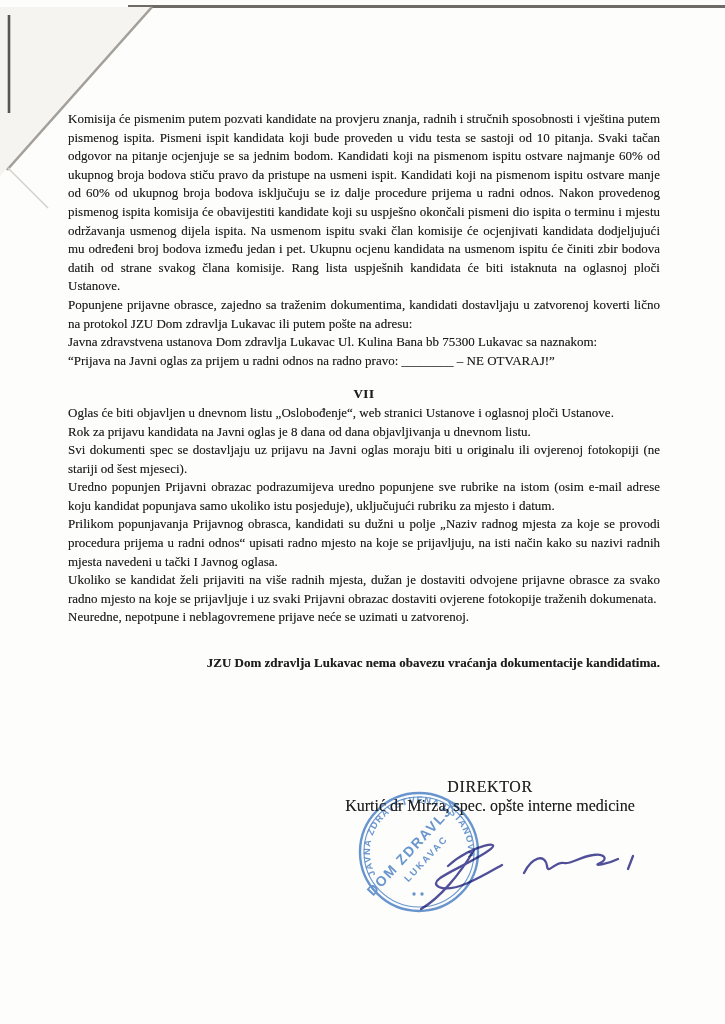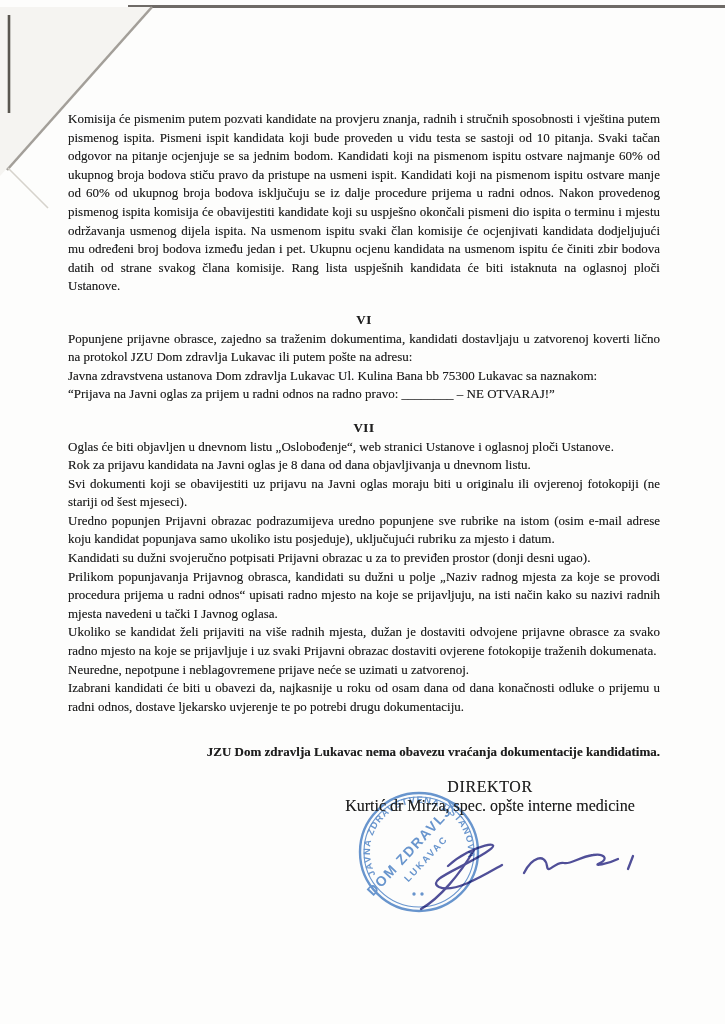--- a/index.html
+++ b/index.html
@@ -32,34 +32,31 @@
   <svg class="corner-svg" width="210" height="215">
     <polygon points="0,7 152,7 0,176" fill="#f5f4f1"></polygon>
     <line x1="152" y1="7" x2="7" y2="170" stroke="#a39f99" stroke-width="2.6"></line>
     <line x1="9" y1="15" x2="9" y2="113" stroke="#59564f" stroke-width="2.6"></line>
     <line x1="8" y1="168" x2="48" y2="208" stroke="#d6d3cc" stroke-width="1.6"></line>
   </svg>
 
   <div class="doc-body">
     <p class="para">Komisija će pismenim putem pozvati kandidate na provjeru znanja, radnih i stručnih sposobnosti i vještina putem pismenog ispita. Pismeni ispit kandidata koji bude proveden u vidu testa se sastoji od 10 pitanja. Svaki tačan odgovor na pitanje ocjenjuje se sa jednim bodom. Kandidati koji na pismenom ispitu ostvare najmanje 60% od ukupnog broja bodova stiču pravo da pristupe na usmeni ispit. Kandidati koji na pismenom ispitu ostvare manje od 60% od ukupnog broja bodova isključuju se iz dalje procedure prijema u radni odnos. Nakon provedenog pismenog ispita komisija će obavijestiti kandidate koji su uspješno okončali pismeni dio ispita o terminu i mjestu održavanja usmenog dijela ispita. Na usmenom ispitu svaki član komisije će ocjenjivati kandidata dodjeljujući mu određeni broj bodova između jedan i pet. Ukupnu ocjenu kandidata na usmenom ispitu će činiti zbir bodova datih od strane svakog člana komisije. Rang lista uspješnih kandidata će biti istaknuta na oglasnoj ploči Ustanove.</p>
     <div id="sections">
-        <div class="sec-head">VI</div>
         <p class="para">Popunjene prijavne obrasce, zajedno sa traženim dokumentima, kandidati dostavljaju u zatvorenoj koverti lično na protokol JZU Dom zdravlja Lukavac ili putem pošte na adresu:</p>
         <p class="para">Javna zdravstvena ustanova Dom zdravlja Lukavac Ul. Kulina Bana bb 75300 Lukavac sa naznakom:</p>
         <p class="para">“Prijava na Javni oglas za prijem u radni odnos na radno pravo: ________ – NE OTVARAJ!”</p>
         <div class="sec-head">VII</div>
         <p class="para">Oglas će biti objavljen u dnevnom listu „Oslobođenje“, web stranici Ustanove i oglasnoj ploči Ustanove.</p>
         <p class="para">Rok za prijavu kandidata na Javni oglas je 8 dana od dana objavljivanja u dnevnom listu.</p>
-        <p class="para">Svi dokumenti koji se obavijestiti uz prijavu na Javni oglas moraju biti u originalu ili ovjerenoj fotokopiji (ne stariji od šest mjeseci).</p>
+        <p class="para">Svi dokumenti spec se dostavljaju uz prijavu na Javni oglas moraju biti u originalu ili ovjerenoj fotokopiji (ne stariji od šest mjeseci).</p>
         <p class="para">Uredno popunjen Prijavni obrazac podrazumijeva uredno popunjene sve rubrike na istom (osim e-mail adrese koju kandidat popunjava samo ukoliko istu posjeduje), uključujući rubriku za mjesto i datum.</p>
-        <p class="para">Kandidati su dužni svojeručno potpisati Prijavni obrazac u za to previđen prostor (donji desni ugao).</p>
         <p class="para">Prilikom popunjavanja Prijavnog obrasca, kandidati su dužni u polje „Naziv radnog mjesta za koje se provodi procedura prijema u radni odnos“ upisati radno mjesto na koje se prijavljuju, na isti način kako su nazivi radnih mjesta navedeni u tački I Javnog oglasa.</p>
         <p class="para">Ukoliko se kandidat želi prijaviti na više radnih mjesta, dužan je dostaviti odvojene prijavne obrasce za svako radno mjesto na koje se prijavljuje i uz svaki Prijavni obrazac dostaviti ovjerene fotokopije traženih dokumenata.</p>
         <p class="para">Neuredne, nepotpune i neblagovremene prijave neće se uzimati u zatvorenoj.</p>
-        <p class="para">Izabrani kandidati će biti u obavezi da, najkasnije u roku od osam dana od dana konačnosti odluke o prijemu u radni odnos, dostave ljekarsko uvjerenje te po potrebi drugu dokumentaciju.</p>
       </div>
     <p class="bold-note">JZU Dom zdravlja Lukavac nema obavezu vraćanja dokumentacije kandidatima.</p>
   </div>
 
   <svg class="stamp-svg" width="126" height="126" viewBox="0 0 126 126">
     <g fill="none" stroke="#4f84c8">
       <circle cx="63" cy="63" r="59" stroke-width="2.4"></circle>
       <circle cx="63" cy="63" r="55" stroke-width="1.1"></circle>
     </g>
     <defs>

